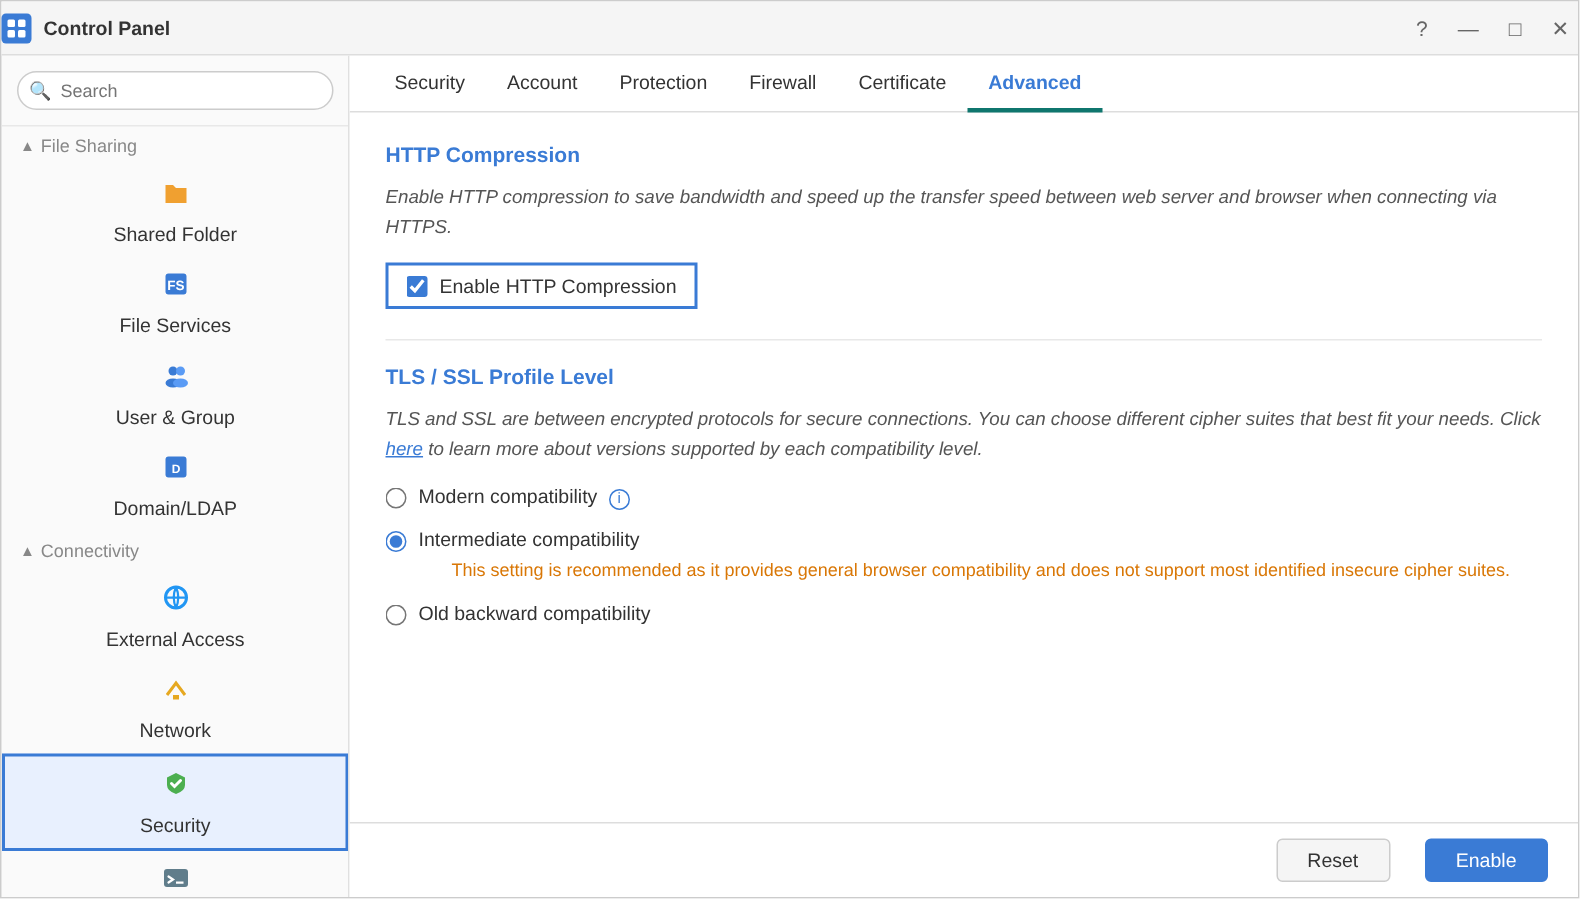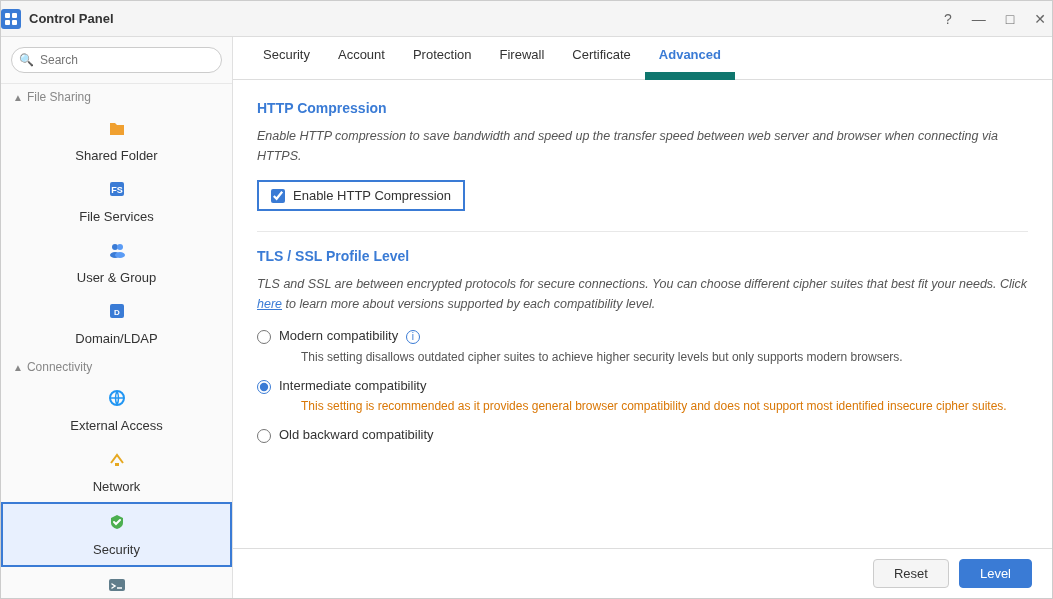--- a/index.html
+++ b/index.html
@@ -171,21 +171,21 @@
     .tab {
       padding: 10px 14px;
       cursor: pointer;
       color: #333;
       font-size: 13px;
       border-bottom: 2px solid transparent;
       margin-bottom: -1px;
     }
     .tab.active {
       color: #3a7bd5;
-      border-bottom: 8px solid #0f766e;
+      border-bottom: 3px solid #0f766e;
       font-weight: bold;
     }
 
     .content-body {
       padding: 20px 24px;
       overflow-y: auto;
       flex: 1;
     }
 
     .section-title {
@@ -272,20 +272,21 @@
       background: #fff;
       flex-shrink: 0;
     }
 
     .btn {
       padding: 6px 20px;
       border-radius: 4px;
       font-size: 13px;
       cursor: pointer;
       border: 1px solid #ccc;
+      margin-left: 13px;
     }
 
     .btn-default {
       background: #f5f5f5;
       color: #333;
     }
 
     .btn-primary {
       background: #3a7bd5;
       color: #fff;
@@ -506,38 +507,37 @@
             <span>TLS and SSL are between encrypted protocols for secure connections. You can choose different cipher suites that best fit your needs. Click </span><a class="link">here</a><span> to learn more about versions supported by each compatibility level.</span>
           </p>
 
           <div class="radio-option">
             <input type="radio" name="tls-level" id="modern" style="">
             <div>
               <label for="modern" class="radio-label">
                 <span>Modern compatibility</span>
                 <span class="info-icon">i</span>
               </label>
-              <p class="radio-desc">This setting disallows outdated cipher suites to achieve higher security levels but only supports modern browsers.</p>
             </div>
           </div>
 
           <div class="radio-option">
             <input type="radio" name="tls-level" id="intermediate" checked="" style="">
             <div>
               <label for="intermediate" class="radio-label">Intermediate compatibility</label>
               <p class="radio-desc warning">This setting is recommended as it provides general browser compatibility and does not support most identified insecure cipher suites.</p>
             </div>
           </div>
 
           <div class="radio-option">
             <input type="radio" name="tls-level" id="old" style="">
             <label for="old" class="radio-label">Old backward compatibility</label>
           </div>
         </div>
       </div>
 
       <div class="footer-bar">
         <button class="btn btn-default">Reset</button>
-        <button class="btn btn-primary">Level</button>
+        <button class="btn btn-primary">Enable</button>
       </div>
     </div>
   </div>
 </div>
 
 </body></html>

